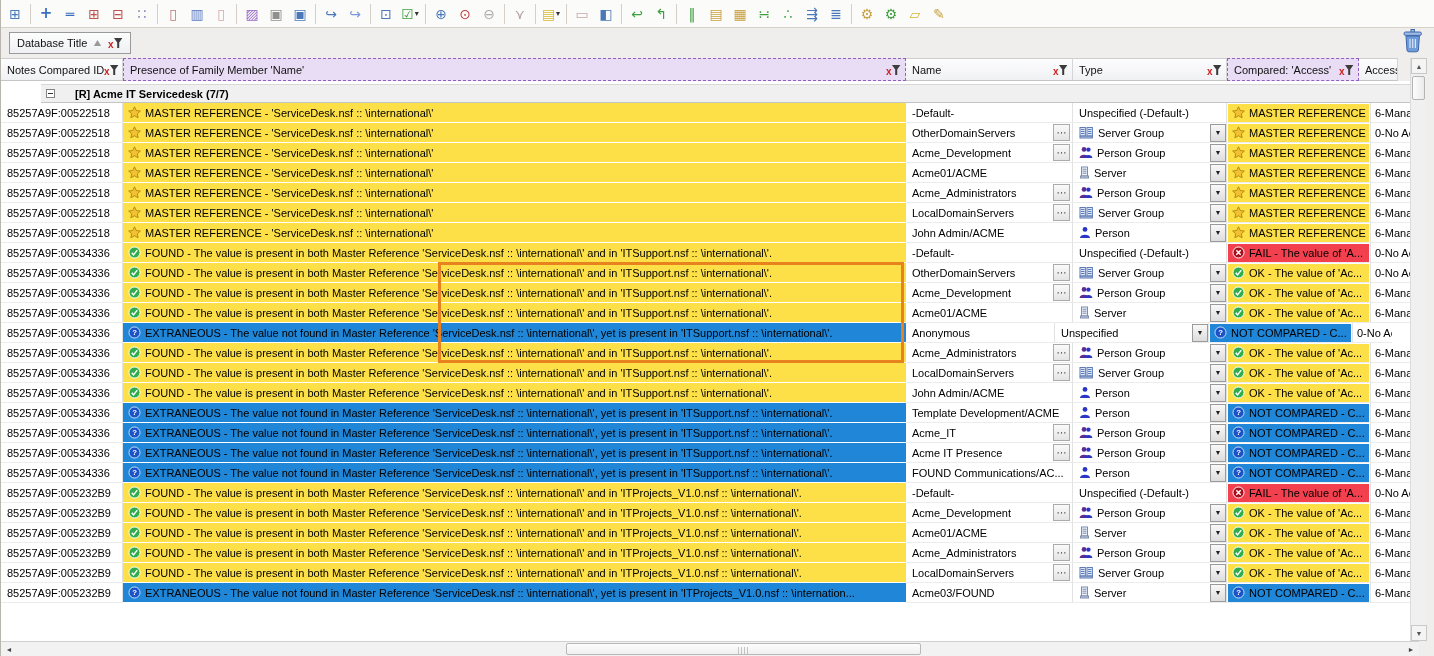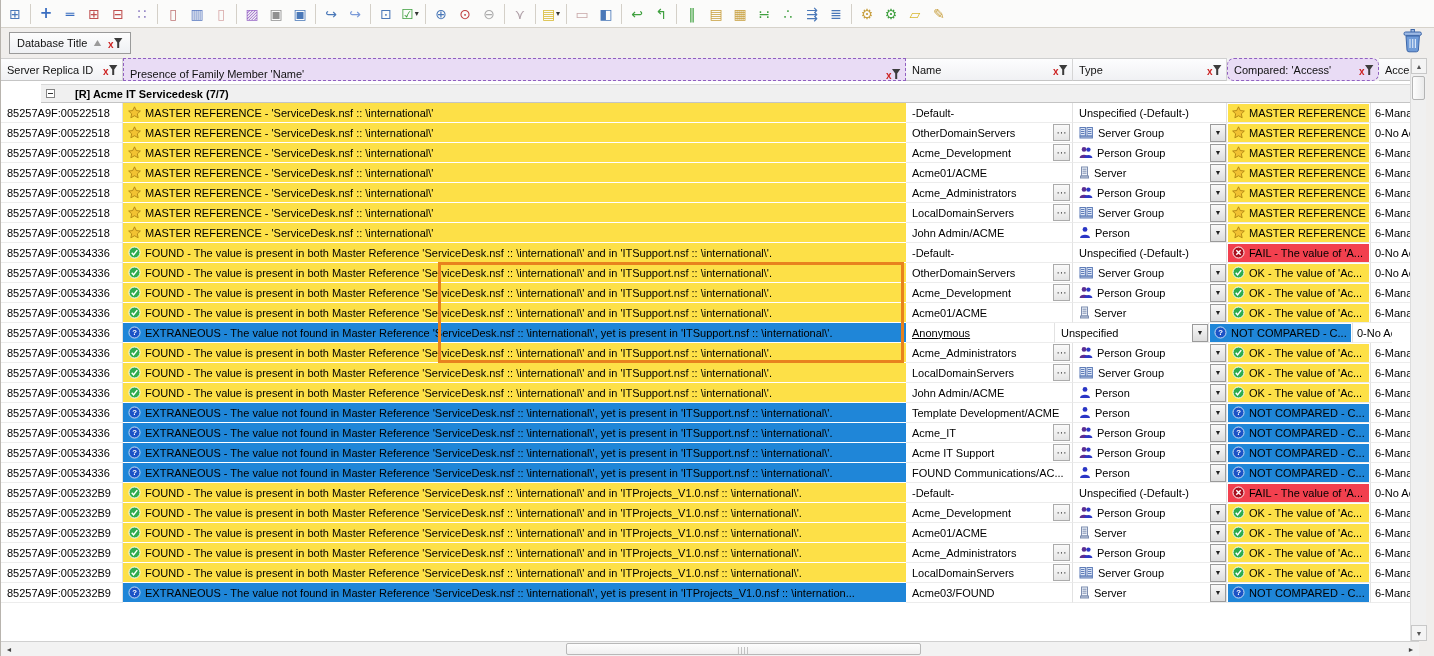--- a/index.html
+++ b/index.html
@@ -216,29 +216,29 @@
     <button id="trash-btn"><svg width="23" height="26" viewBox="0 0 23 26">
           <rect x="10" y="1.5" width="3.4" height="3" fill="#a5bee6" stroke="#3c66a8"></rect>
           <rect x="3" y="4" width="17.4" height="3.4" rx="1.6" fill="#9db9e4" stroke="#3c66a8"></rect>
           <path d="M5 8h13.4l-1 14a2 2 0 0 1-2 1.8H8a2 2 0 0 1-2-1.8z" fill="#6f9bd8" stroke="#3c66a8"></path>
           <path d="M9 11v9M11.7 11v9M14.4 11v9" stroke="#d8e5f6" stroke-width="1.2"></path>
         </svg></button>
   </div>
 
   <div id="header-row">
       <div class="hcell" style="width: 122px;">
-        <span>Server Replica ID</span>
+        <span>Notes Compared ID</span>
         <span class="flt ticon">
           <svg width="15" height="12" viewBox="0 0 15 12">
             <text x="0" y="11" font-size="10" font-weight="bold" fill="#cc2222" font-family="Liberation Sans, sans-serif">x</text>
             <path d="M6 1h8.4L11.2 5.4V11H9.2V5.4z" fill="#3c3c3c"></path>
           </svg>
         </span>
       </div>
-      <div class="hcell hl" style="width: 783px; align-items: flex-end;">
+      <div class="hcell hl" style="width: 783px;">
         <span>Presence of Family Member 'Name'</span>
         <span class="flt ticon">
           <svg width="15" height="12" viewBox="0 0 15 12">
             <text x="0" y="11" font-size="10" font-weight="bold" fill="#cc2222" font-family="Liberation Sans, sans-serif">x</text>
             <path d="M6 1h8.4L11.2 5.4V11H9.2V5.4z" fill="#3c3c3c"></path>
           </svg>
         </span>
       </div>
       <div class="hcell" style="width: 167px;">
         <span>Name</span>
@@ -251,21 +251,21 @@
       </div>
       <div class="hcell" style="width: 154px;">
         <span>Type</span>
         <span class="flt ticon">
           <svg width="15" height="12" viewBox="0 0 15 12">
             <text x="0" y="11" font-size="10" font-weight="bold" fill="#cc2222" font-family="Liberation Sans, sans-serif">x</text>
             <path d="M6 1h8.4L11.2 5.4V11H9.2V5.4z" fill="#3c3c3c"></path>
           </svg>
         </span>
       </div>
-      <div class="hcell hl" style="width: 152px; border-radius: 7px;">
+      <div class="hcell hl" style="width: 132px;">
         <span>Compared: 'Access'</span>
         <span class="flt ticon">
           <svg width="15" height="12" viewBox="0 0 15 12">
             <text x="0" y="11" font-size="10" font-weight="bold" fill="#cc2222" font-family="Liberation Sans, sans-serif">x</text>
             <path d="M6 1h8.4L11.2 5.4V11H9.2V5.4z" fill="#3c3c3c"></path>
           </svg>
         </span>
       </div>
       <div class="hcell" style="width: 39px;">
         <span>Access</span>
@@ -760,21 +760,21 @@
             <div class="inner bg-blue">
               <span class="ticon">
                 <svg width="13" height="13" viewBox="0 0 16 16">
                   <circle cx="8" cy="8" r="6.8" fill="#1b52c6" stroke="#cfe0f4" stroke-width="1.2"></circle>
                   <text x="8" y="11.5" text-anchor="middle" font-size="9.5" font-weight="bold" fill="#fff" font-family="Liberation Sans, sans-serif">?</text>
                 </svg>
               </span>
               <span>EXTRANEOUS - The value not found in Master Reference 'ServiceDesk.nsf :: \international\', yet is present in 'ITSupport.nsf :: \international\'.</span>
             </div>
           </div>
-          <div class="cell c-name" style="width: 149px; text-decoration: underline;">
+          <div class="cell c-name" style="width: 149px;">
             <span class="nm">Anonymous</span>
           </div>
           <div class="cell c-type" style="width: 154px;">
             <span class="tlbl">Unspecified</span>
             <button class="dd-btn">▼</button>
           </div>
           <div class="cell c-compared" style="width: 144px;">
             <div class="chip bg-blue">
               <span class="ticon">
                 <svg width="13" height="13" viewBox="0 0 16 16">
@@ -1023,21 +1023,21 @@
               <span class="ticon">
                 <svg width="13" height="13" viewBox="0 0 16 16">
                   <circle cx="8" cy="8" r="6.8" fill="#1b52c6" stroke="#cfe0f4" stroke-width="1.2"></circle>
                   <text x="8" y="11.5" text-anchor="middle" font-size="9.5" font-weight="bold" fill="#fff" font-family="Liberation Sans, sans-serif">?</text>
                 </svg>
               </span>
               <span>EXTRANEOUS - The value not found in Master Reference 'ServiceDesk.nsf :: \international\', yet is present in 'ITSupport.nsf :: \international\'.</span>
             </div>
           </div>
           <div class="cell c-name" style="width: 167px;">
-            <span class="nm">Acme IT Support</span>
+            <span class="nm">Acme IT Presence</span>
             <button class="ellipsis-btn">⋯</button>
           </div>
           <div class="cell c-type" style="width: 154px;">
             <span class="ticon">
               <svg width="14" height="13" viewBox="0 0 14 13">
                 <circle cx="5" cy="3.4" r="2.3" fill="#5b2d91"></circle>
                 <path d="M.6 12c0-4.2 8.8-4.2 8.8 0z" fill="#5b2d91"></path>
                 <circle cx="9.4" cy="3.6" r="2.2" fill="#2b36c5"></circle>
                 <path d="M5.4 12c0-4 8-4 8 0z" fill="#2b36c5"></path>
               </svg>

